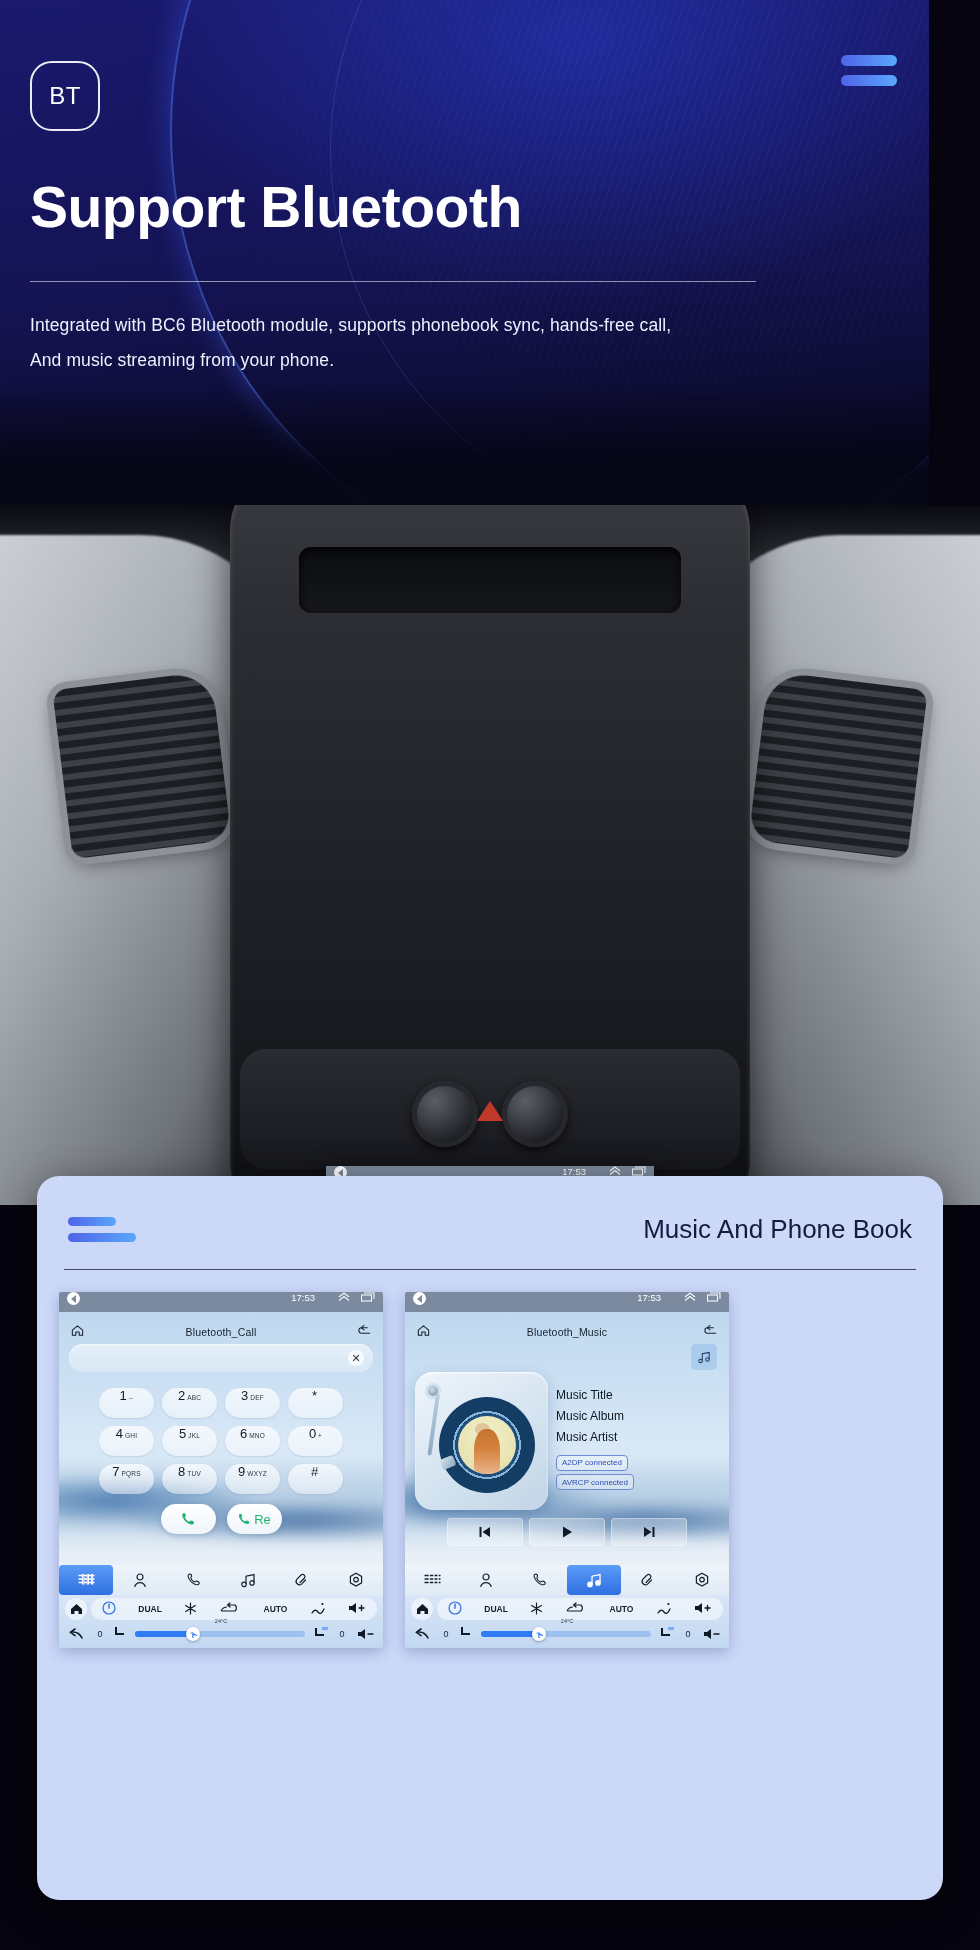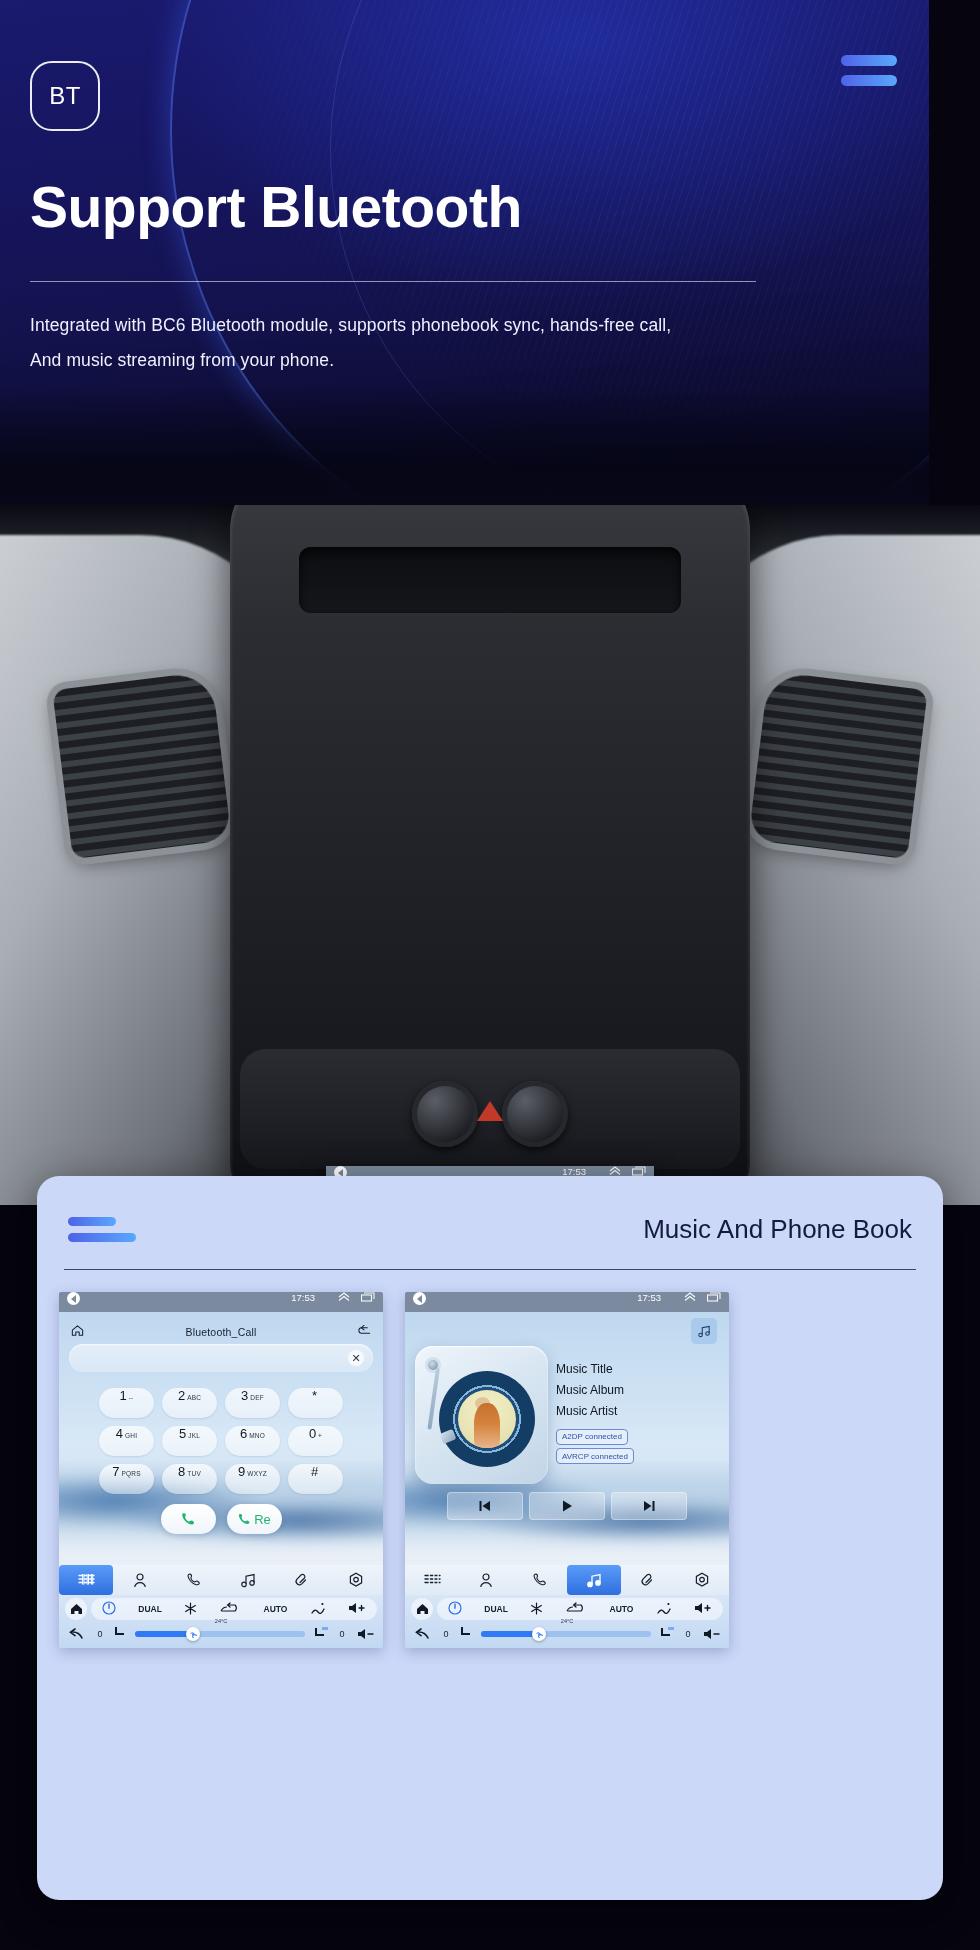--- a/index.html
+++ b/index.html
@@ -744,20 +744,34 @@
         <span class="ic">
           <svg width="14" height="10" viewBox="0 0 14 10">
               <rect x="0.5" y="3" width="10" height="6" stroke="#fff" stroke-width="1.1" fill="none"></rect>
               <path d="M3 1 H13 V7" stroke="#fff" stroke-width="1.1" fill="none"></path>
             </svg>
         </span>
       </div>
 
       <div class="hu-body" style="height:253px;">
         <div class="hu-wave"></div>
+        <div class="hu-titlebar">
+          <span class="ico">
+            <svg viewBox="0 0 16 16" width="15" height="15">
+                <path d="M2.5 7.5 L8 3 L13.5 7.5 V13 H9.8 V9.6 H6.2 V13 H2.5 Z" stroke="#17212e" stroke-width="1.1" fill="none" stroke-linejoin="round"></path>
+              </svg>
+          </span>
+          <span class="t">Bluetooth_Music</span>
+          <span class="ico">
+            <svg viewBox="0 0 16 16" width="15" height="15">
+                <path d="M13.5 11 H5 a3 3 0 0 1 0-6 h6" stroke="#17212e" stroke-width="1.1" fill="none" stroke-linecap="round"></path>
+                <path d="M7.5 2.6 L4.6 5 L7.5 7.4" stroke="#17212e" stroke-width="1.1" fill="none" stroke-linecap="round"></path>
+              </svg>
+          </span>
+        </div>
 
         <div class="musicwrap">
           <div class="music-tab">
             <svg width="14" height="13" viewBox="0 0 16 15">
                 <path d="M6 11V3.2l8-1.6V9.6" stroke="#1d3a5e" stroke-width="1.2" fill="none"></path>
                 <circle cx="4" cy="11.4" r="2" stroke="#1d3a5e" stroke-width="1.2" fill="none"></circle>
                 <circle cx="12" cy="9.9" r="2" stroke="#1d3a5e" stroke-width="1.2" fill="none"></circle>
               </svg>
           </div>
 

